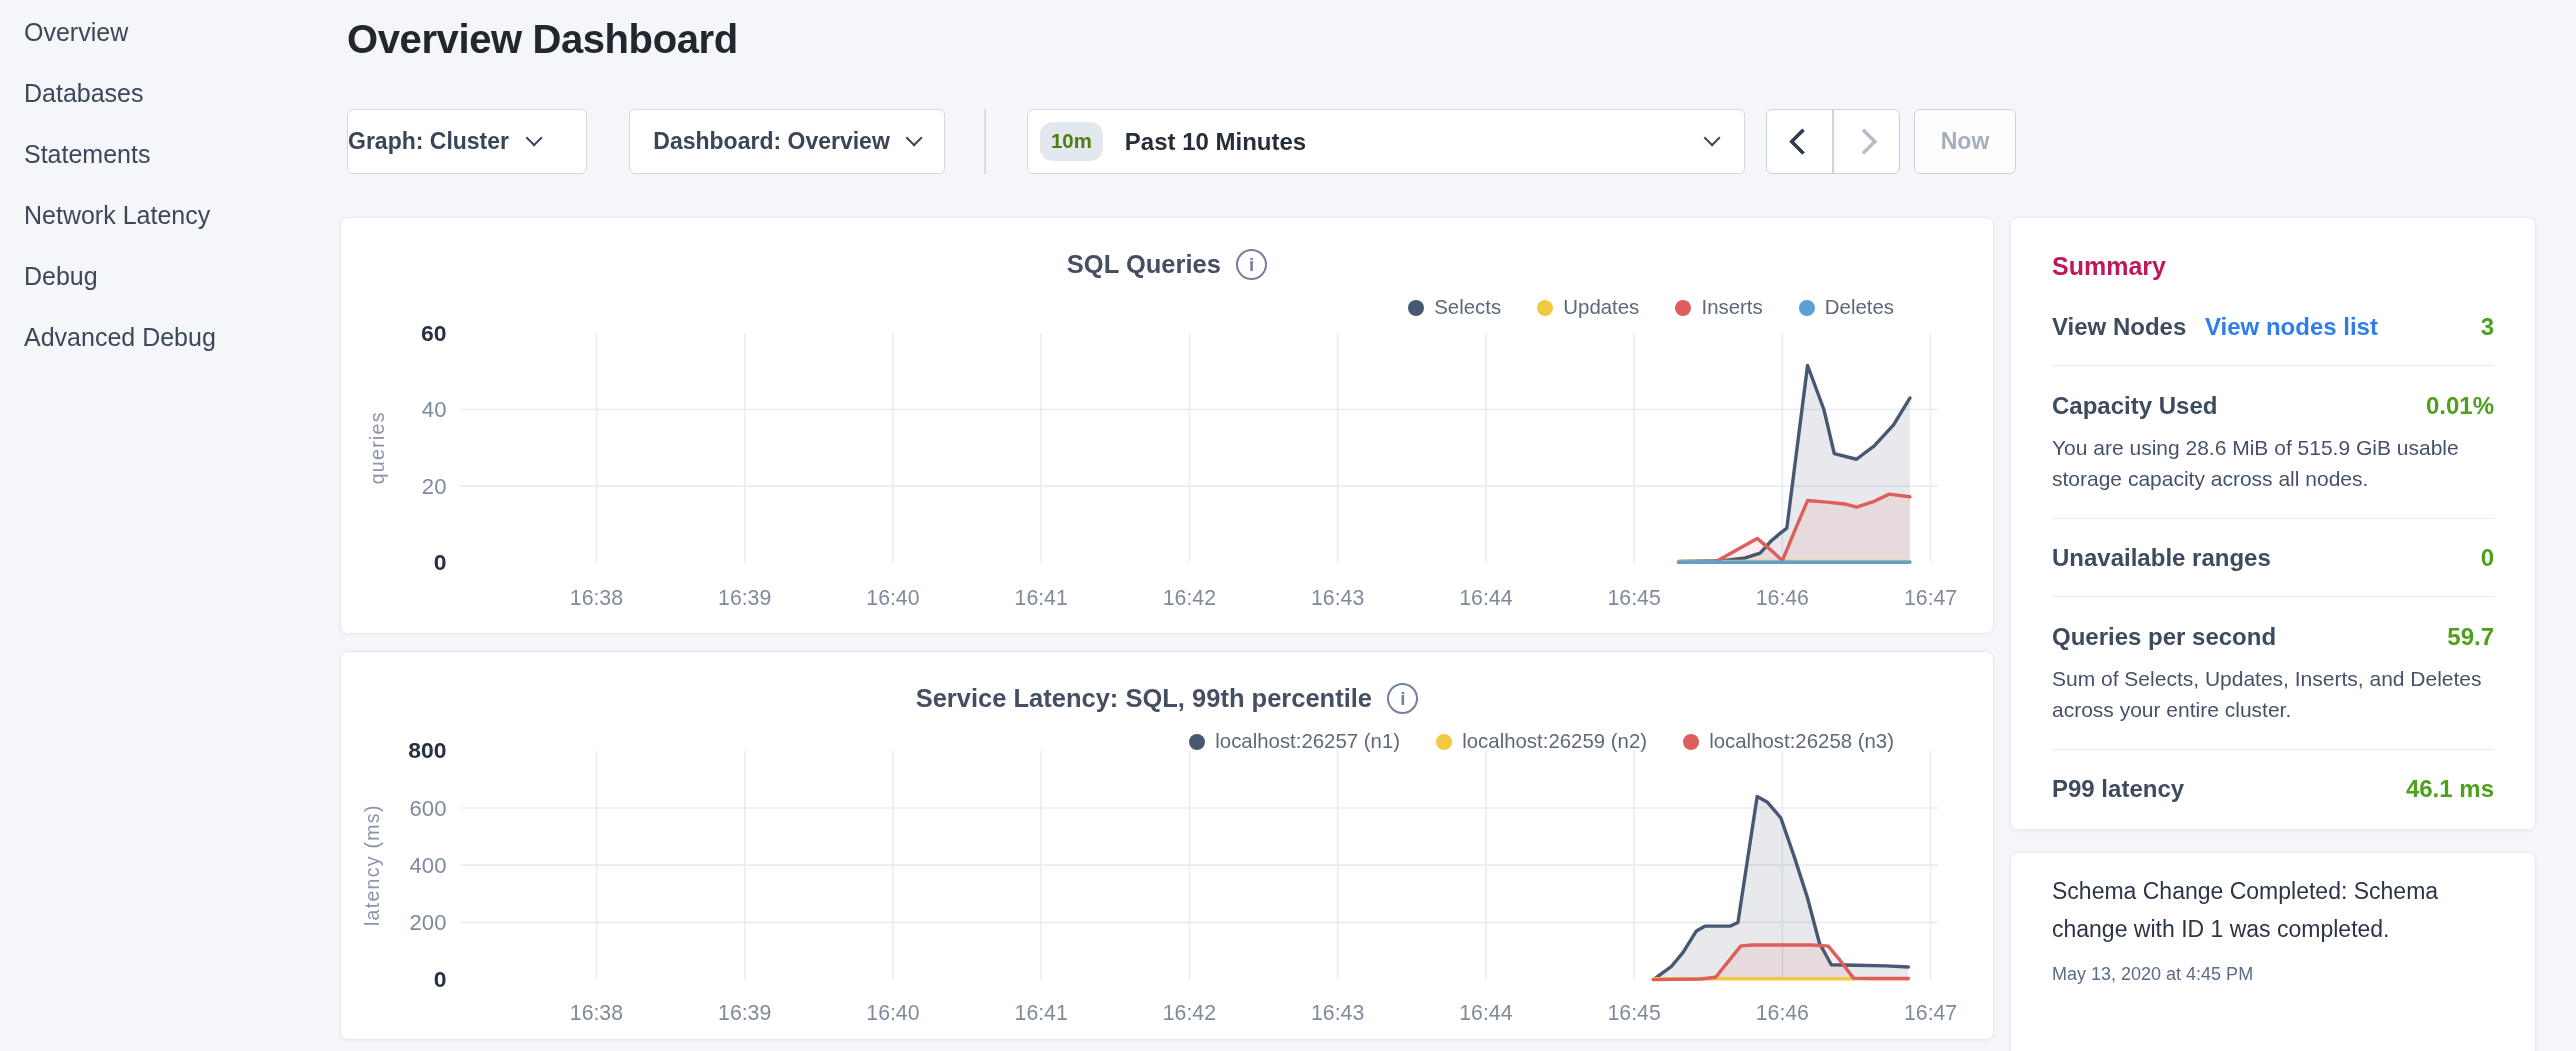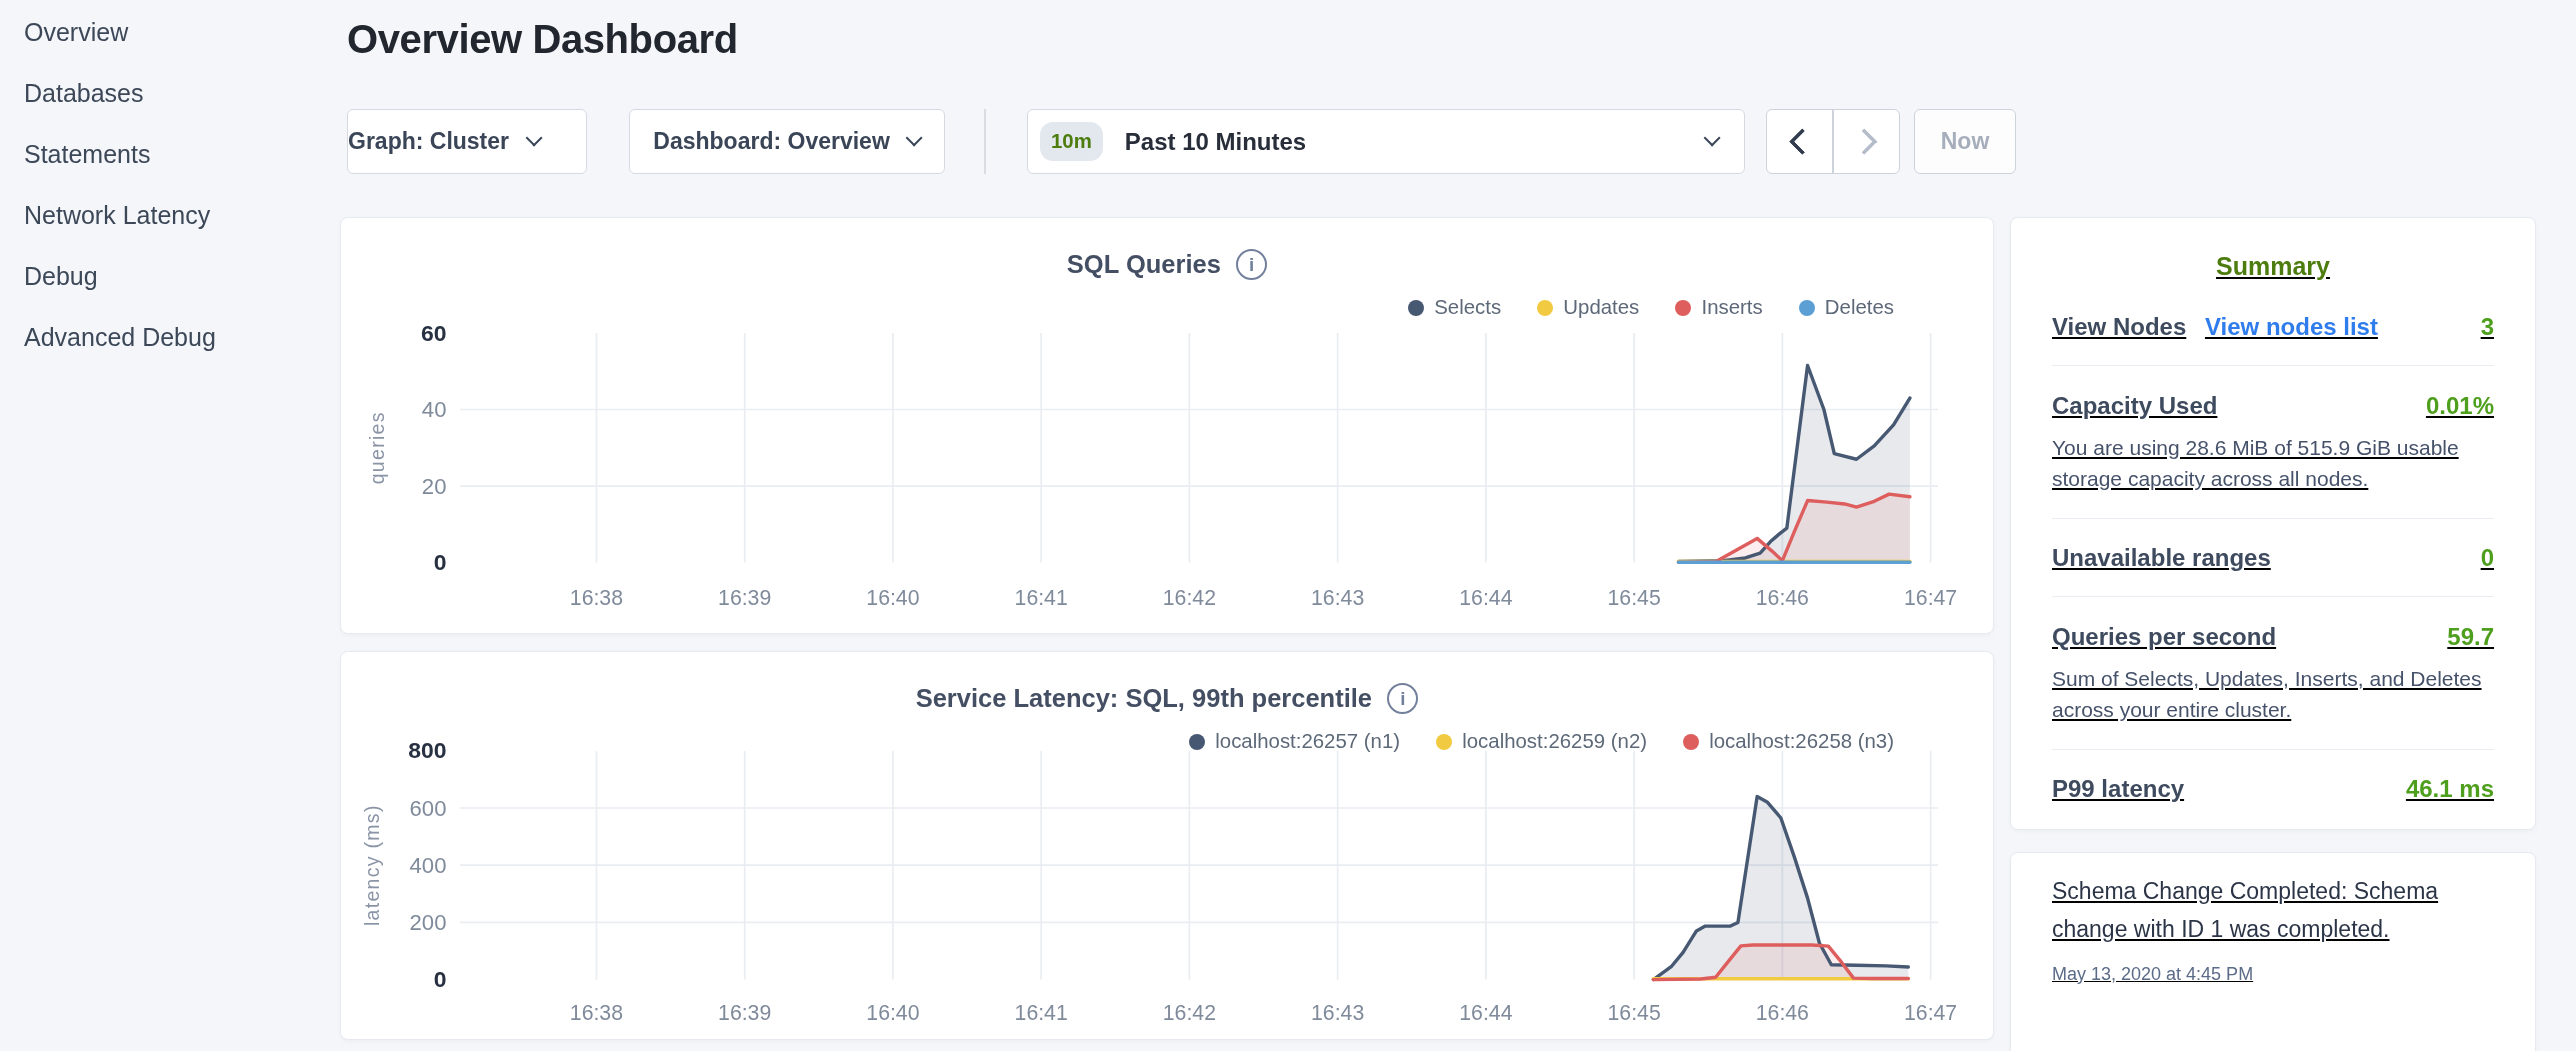--- a/index.html
+++ b/index.html
@@ -68,21 +68,21 @@
   #now-btn{
     position:absolute;left:1914px;top:109px;width:102px;height:65px;box-sizing:border-box;
     background:#fdfdfe;border:1.7px solid #cdd3dd;border-radius:6px;
     font-family:"Liberation Sans",sans-serif;
     font-size:23px;font-weight:700;color:#a6aebb;cursor:default;
   }
 
   
   .card{
     position:absolute;background:#fff;border:1.7px solid #e6e9ef;border-radius:7.7px;
-    box-sizing:border-box;box-shadow:0 1.7px 4.3px rgba(40,50,70,0.03);text-decoration:underline;
+    box-sizing:border-box;box-shadow:0 1.7px 4.3px rgba(40,50,70,0.03);
   }
   #chart-card-0{left:340px;top:217px;width:1654px;height:417px;}
   #chart-card-1{left:340px;top:651px;width:1654px;height:389px;}
   #summary-card{left:2010px;top:217px;width:526px;height:613px;padding:0 41px;}
   #events-card{left:2010px;top:852px;width:526px;height:213px;padding:0 41px;}
 
   
   .chart-title-row{
     position:absolute;left:0;right:0;top:31px;
     display:flex;justify-content:center;align-items:center;gap:15.3px;z-index:2;
@@ -97,21 +97,21 @@
     position:absolute;top:78px;right:99px;display:flex;gap:36px;z-index:2;
   }
   .legend-item{display:flex;align-items:center;gap:10.2px;}
   .legend-dot{width:16px;height:16px;border-radius:50%;}
   .legend-label{font-size:20.4px;color:#5d6878;}
   .chart-svg{position:absolute;left:0;top:0;}
   .chart-svg text{font-family:"Liberation Sans",sans-serif;}
 
   
   .side-title{
-    text-align:center;font-size:25px;font-weight:700;color:#4d7c0f;
+    font-size:25px;font-weight:700;color:#be185d;
     margin:34px 0 6.8px 0;
   }
   .sum-row{padding:25.5px 0 24px 0;border-bottom:1.7px solid #e9ecf0;}
   .sum-row:last-child{border-bottom:none;}
   .sum-top{display:flex;align-items:baseline;}
   .sum-label{font-size:24px;font-weight:700;color:#3e4a5e;}
   .sum-link{margin-left:18.7px;font-size:24px;font-weight:700;color:#2f7ced;text-decoration:none;cursor:pointer;}
   .sum-value{margin-left:auto;font-size:24px;font-weight:700;color:#4f9f1e;white-space:nowrap;}
   .sum-desc{margin-top:12px;font-size:21px;color:#46526a;line-height:31px;}
   .event-text{margin-top:18.7px;font-size:23px;color:#2b3547;line-height:38px;}

